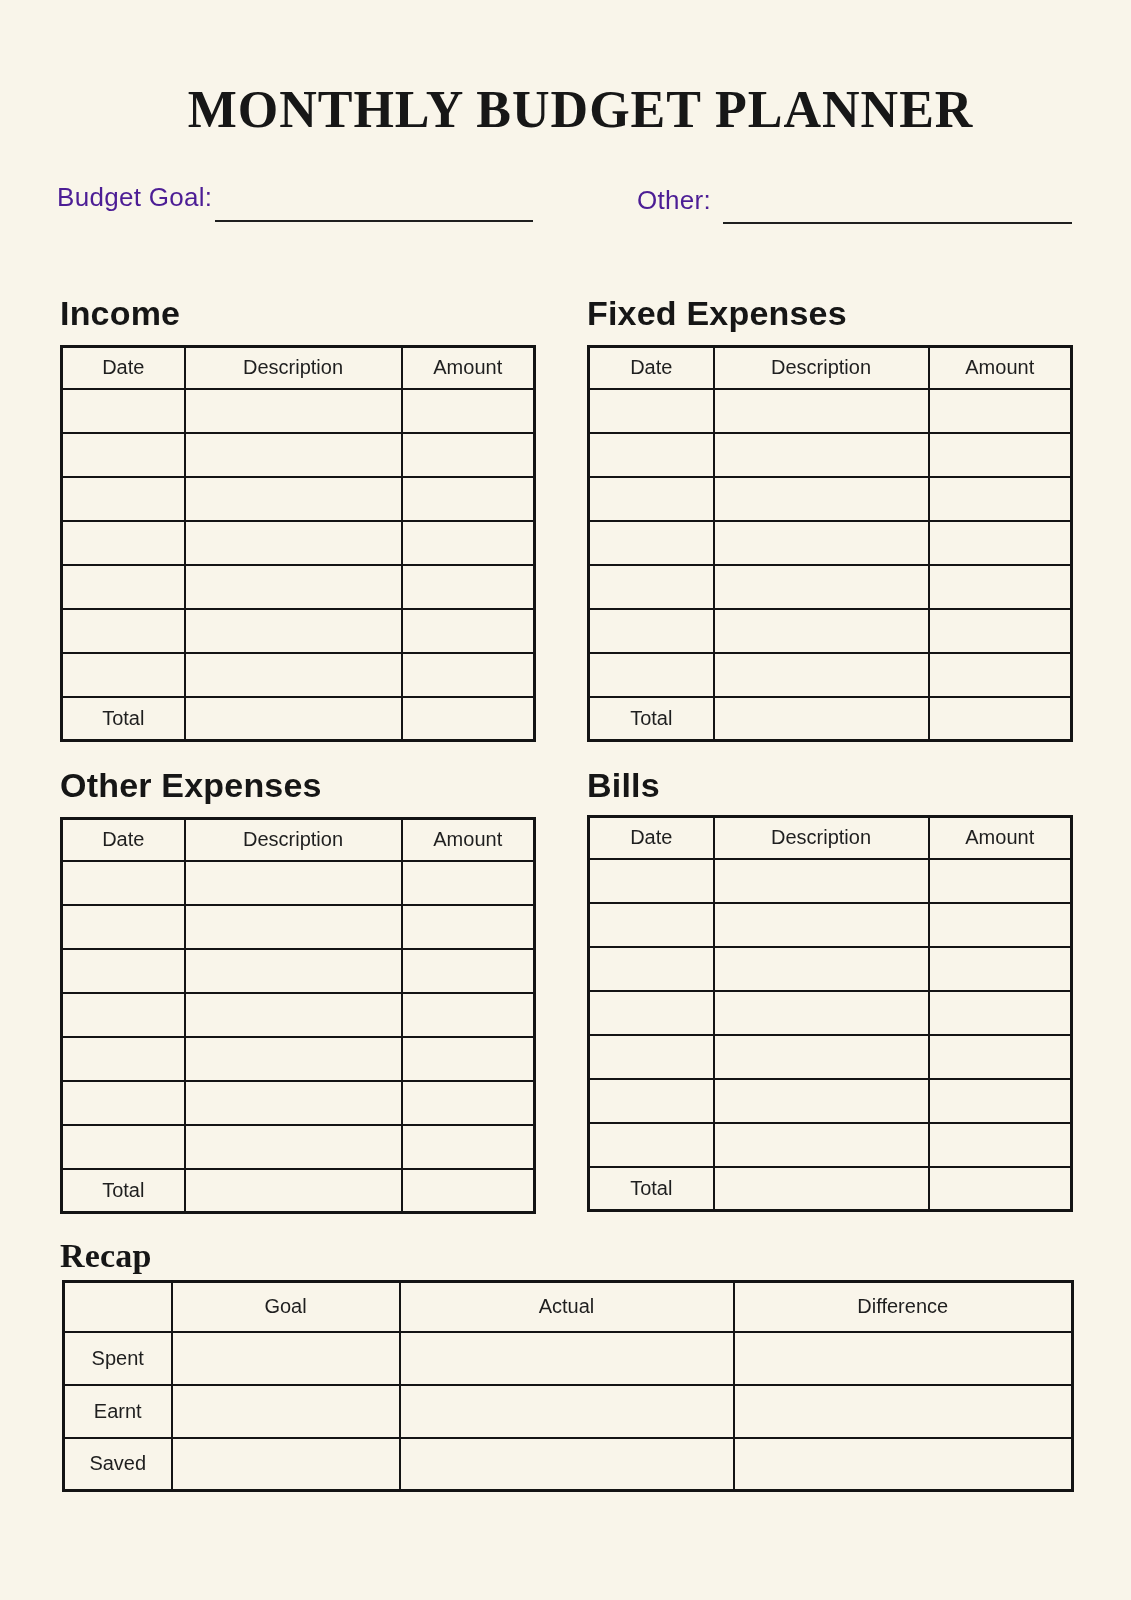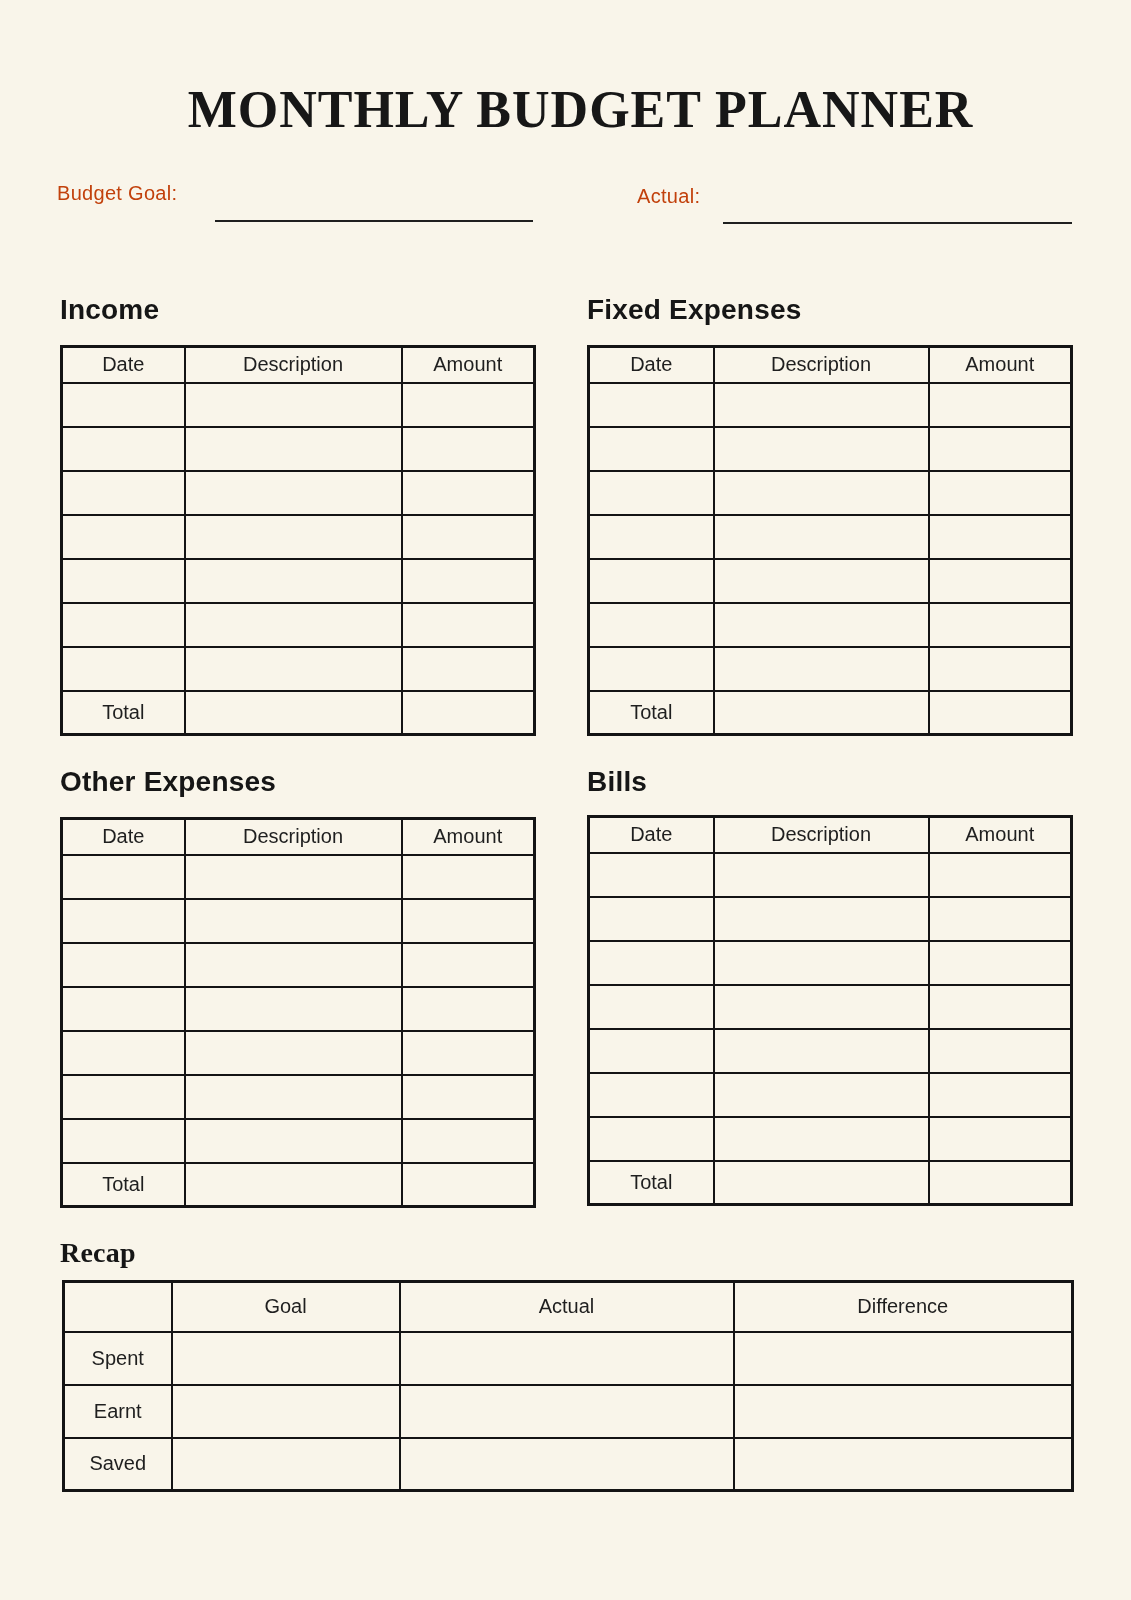--- a/index.html
+++ b/index.html
@@ -21,37 +21,37 @@
     text-align: center;
     font-family: "Liberation Serif", "DejaVu Serif", serif;
     font-size: 52px;
     font-weight: 700;
     letter-spacing: 1px;
     color: #171717;
     white-space: nowrap;
   }
   .field-label {
     position: absolute;
-    font-size: 20px;
-    color: #c2410c;
+    font-size: 26px;
+    color: #4c1d95;
     letter-spacing: 0.3px;
     white-space: nowrap;
   }
   .write-line {
     position: absolute;
     height: 30px;
     border-bottom: 2px solid #1f1f1f;
     font-size: 22px;
     line-height: 30px;
     padding: 0 4px;
     box-sizing: border-box;
   }
   .section-heading {
     position: absolute;
-    font-size: 28px;
+    font-size: 34px;
     font-weight: 700;
     color: #161616;
     letter-spacing: 0.2px;
     white-space: nowrap;
   }
   table.planner {
     position: absolute;
     border-collapse: collapse;
     table-layout: fixed;
     border: 3px solid #141414;
@@ -62,35 +62,35 @@
     border: 2px solid #141414;
     font-weight: 400;
     font-size: 20px;
     color: #1f1f1f;
     text-align: center;
     vertical-align: middle;
     padding: 0;
     overflow: hidden;
   }
   .ledger tr       { height: 44px; }
-  .ledger tr.head  { height: 36px; }
+  .ledger tr.head  { height: 42px; }
   .recap-table tr       { height: 53px; }
   .recap-table tr.head  { height: 50px; }
 </style>
 </head>
 <body>
 
 <div class="page">
 
   <div class="title">MONTHLY BUDGET PLANNER</div>
 
   <div class="field-label" style="left:57px; top:182px;">Budget Goal:</div>
   <div class="write-line" style="left:215px; top:192px; width:318px;"></div>
 
-  <div class="field-label" style="left:637px; top:185px;">Actual:</div>
+  <div class="field-label" style="left:637px; top:185px;">Other:</div>
   <div class="write-line" style="left:723px; top:194px; width:349px;"></div>
 
   <div class="section-heading" style="left:60px; top:294px;">Income</div>
   <table class="planner ledger" style="left:60px; top:345px; width:473px;">
     <colgroup>
         <col style="width:123px">
         <col style="width:217px">
         <col style="width:133px">
       </colgroup>
     <thead>

